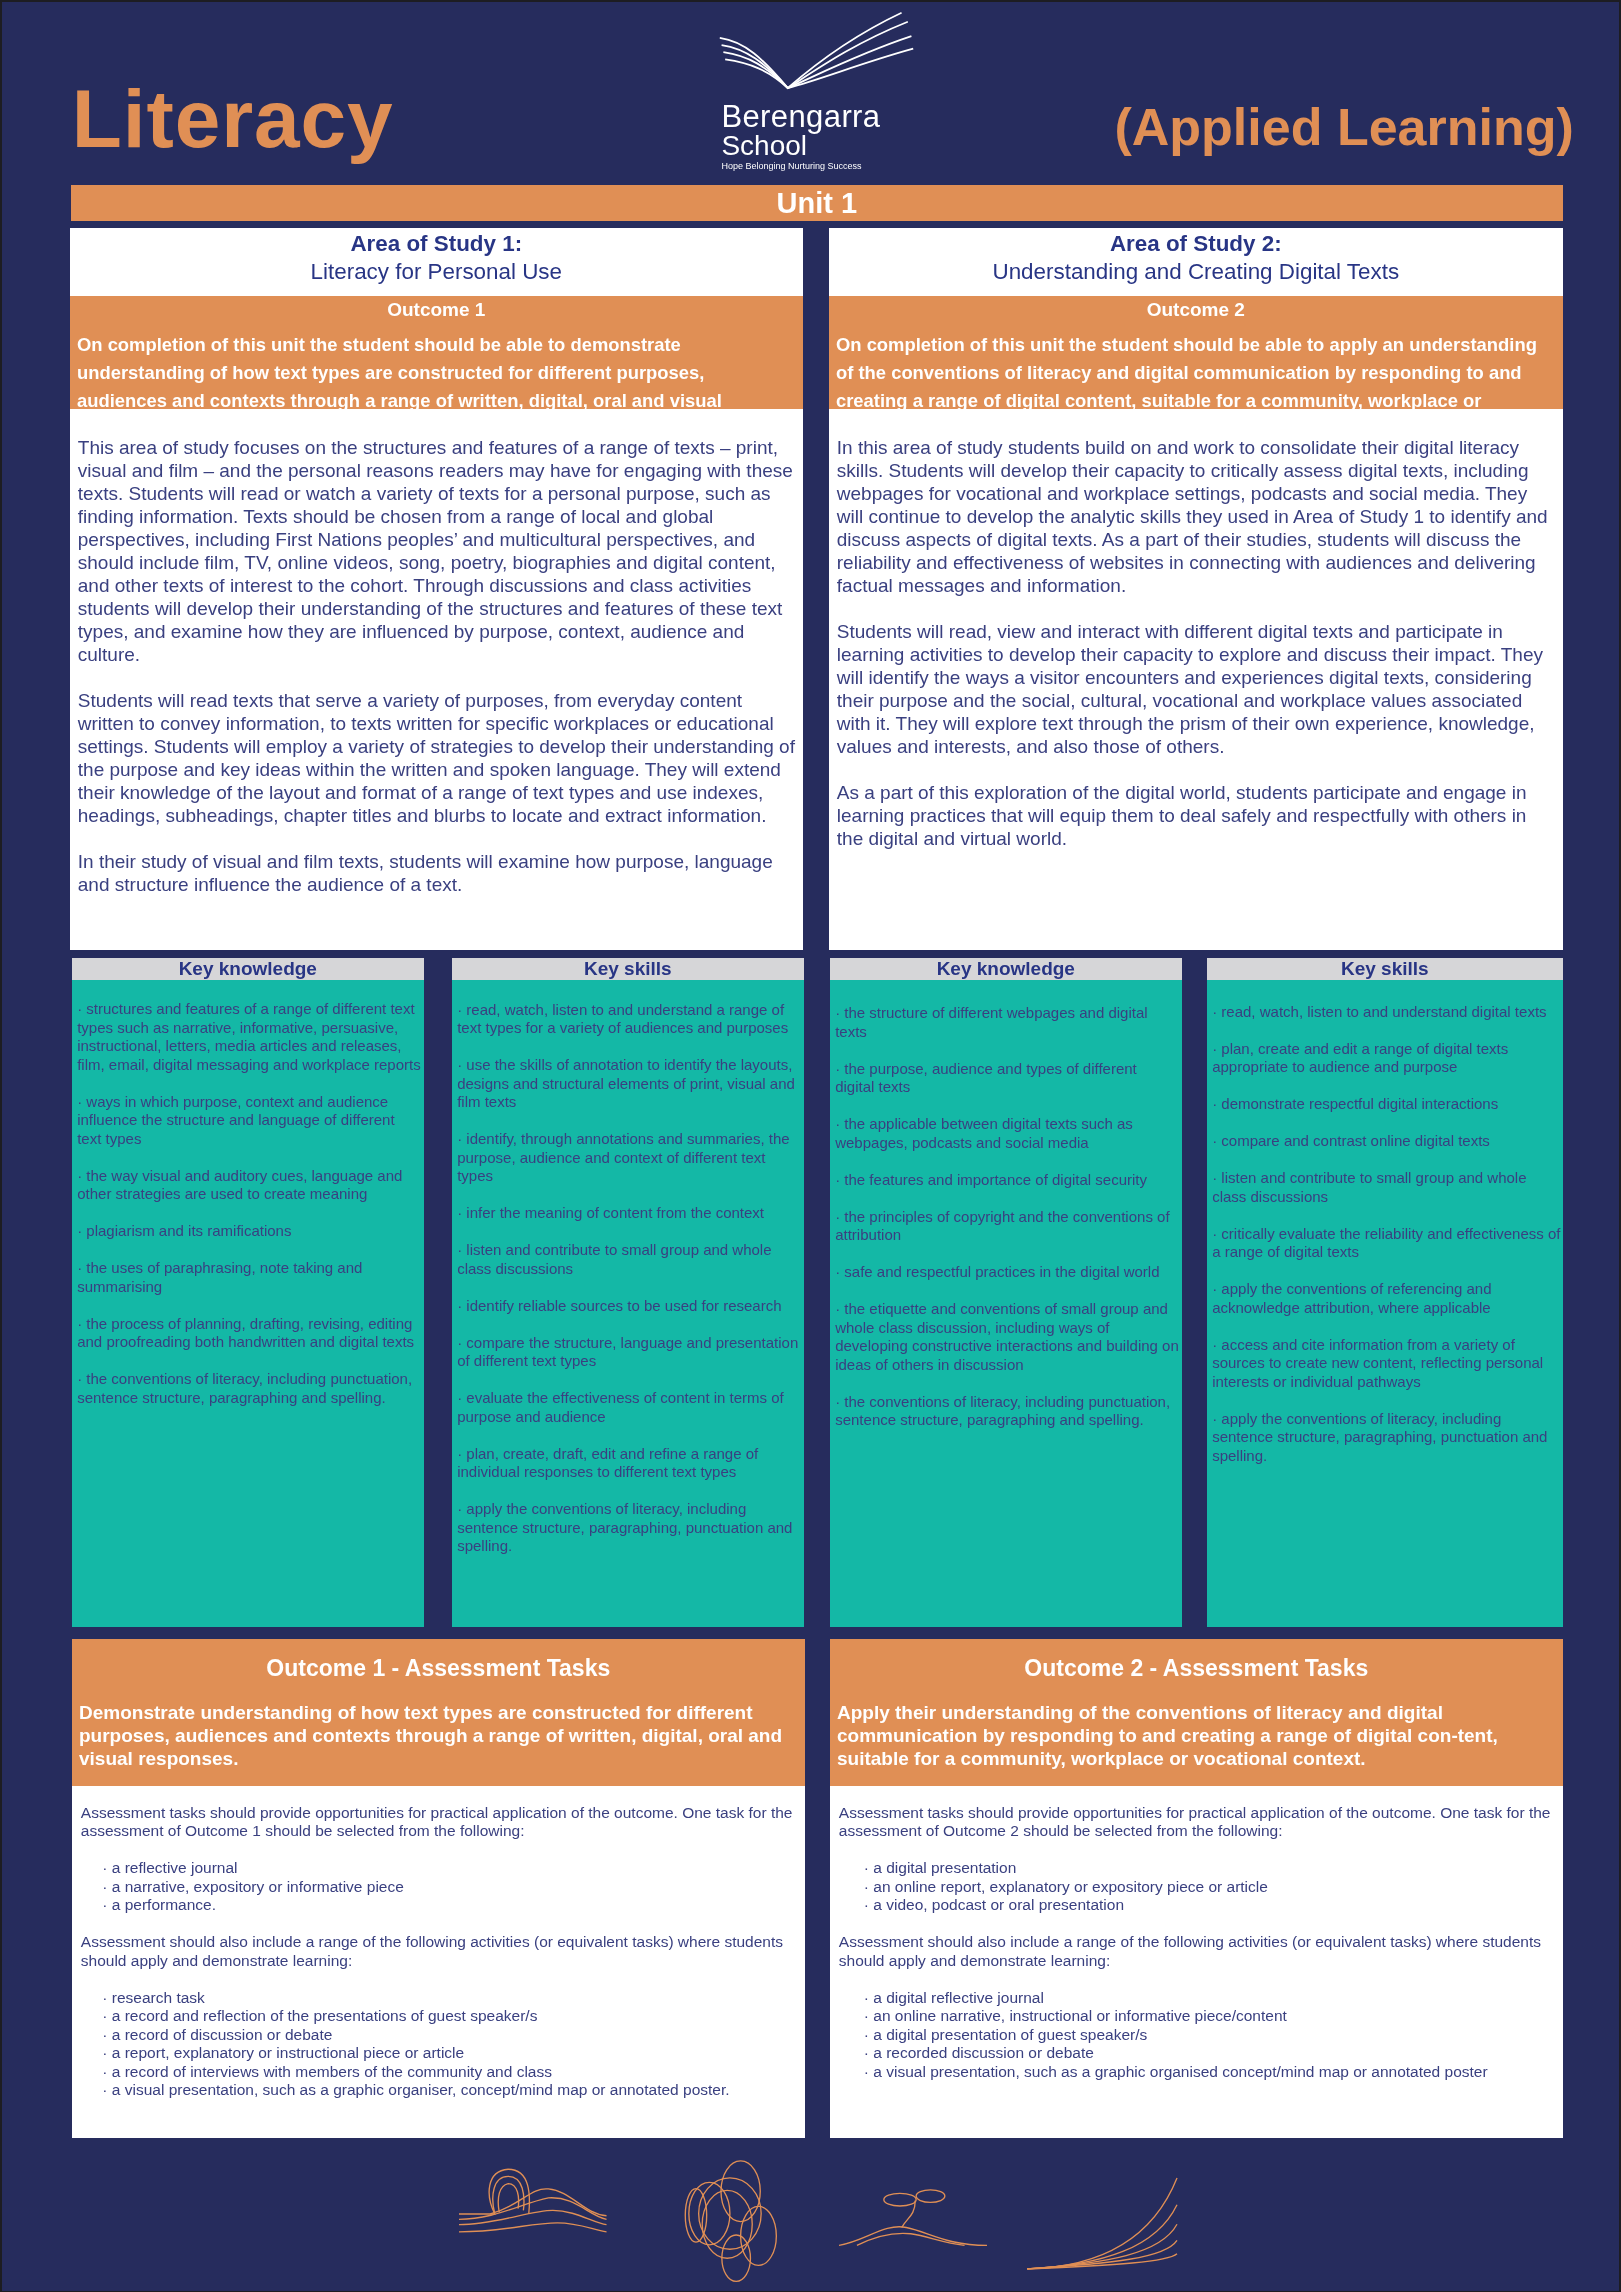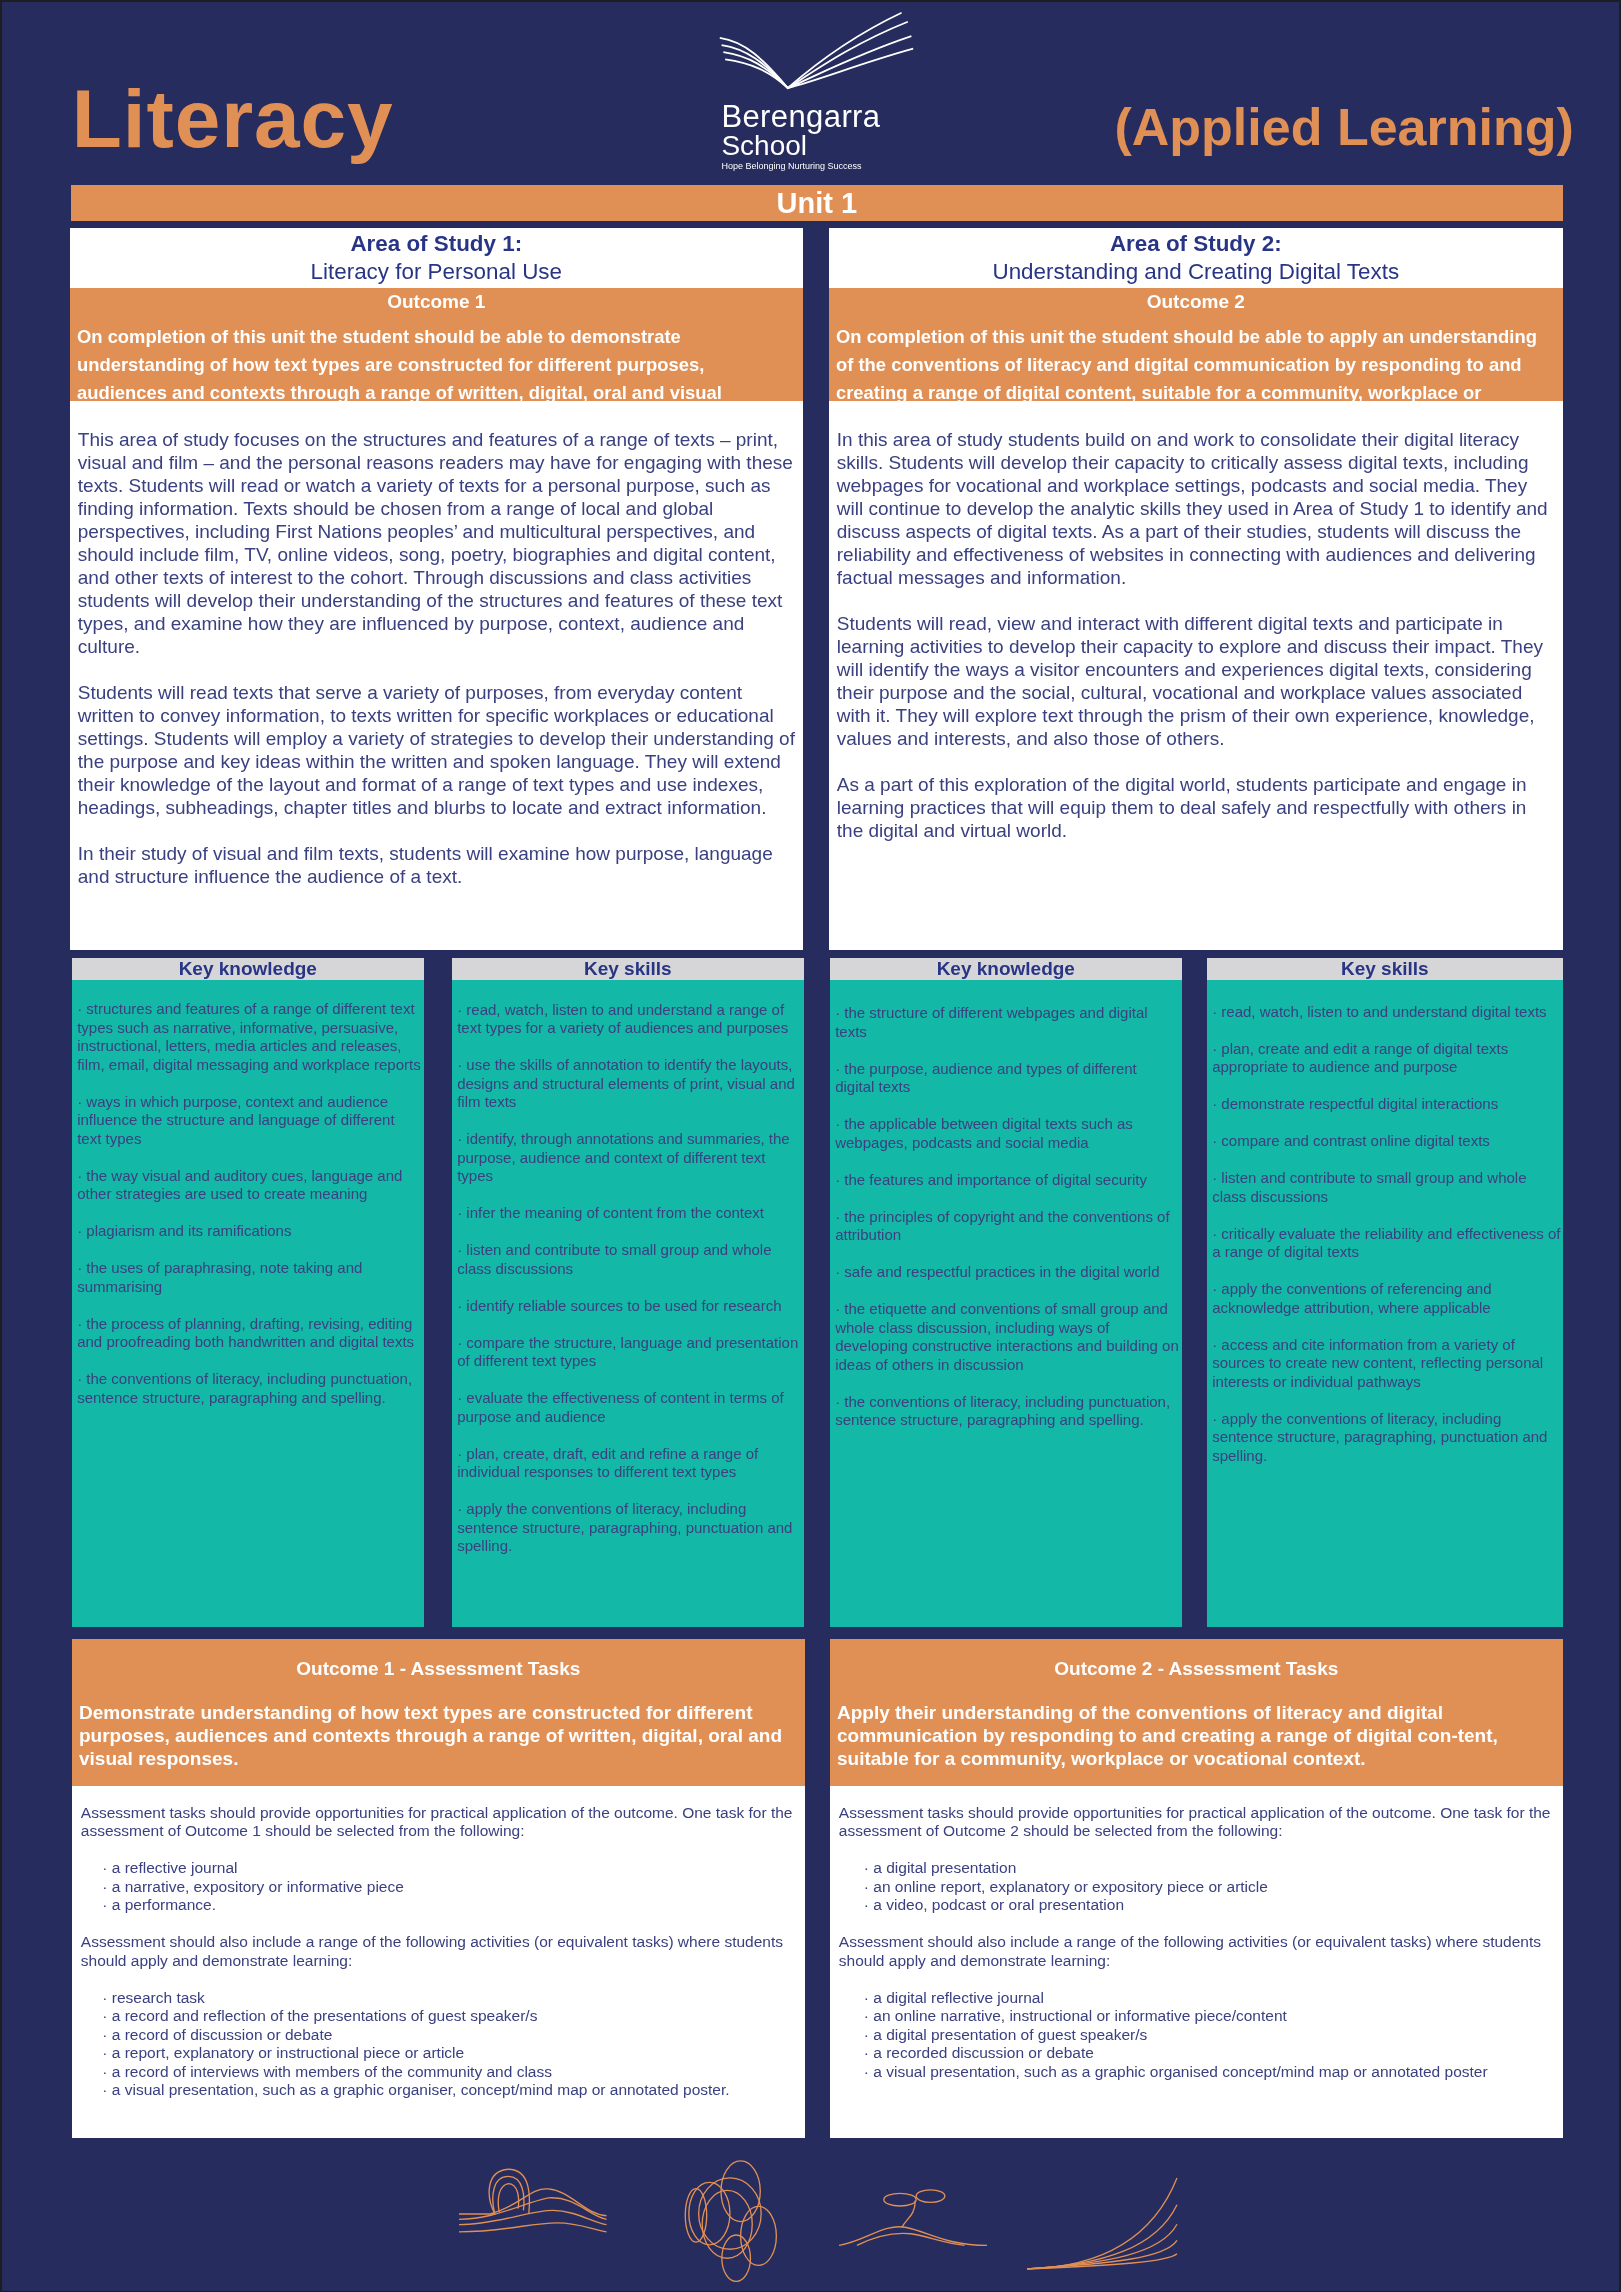--- a/index.html
+++ b/index.html
@@ -14,37 +14,37 @@
 
   .logo { left: 716px; top: 7.2px; width: 197px; height: 166px; color: #fff; }
   .logo svg { position: absolute; left: 0; top: 0; }
   .logo .name1 { position: absolute; left: 3.6px; top: 90px; font-size: 31px; font-weight: 400; color: #fff; letter-spacing: 0.4px; }
   .logo .name2 { position: absolute; left: 3.6px; top: 121px; font-size: 28px; color: #fff; }
   .logo .tag { position: absolute; left: 3.6px; top: 152px; font-size: 9px; color: #fff; white-space: nowrap; }
 
   .unit-bar { left: 69px; top: 183px; width: 1492px; height: 36px; color: #fff; font-size: 29px; font-weight: 700; text-align: center; line-height: 36px; }
 
   .card { top: 226px; width: 733px; height: 722px; background: #fff; }
-  .card .aos { height: 60px; text-align: center; padding-top: 1.8px; }
+  .card .aos { height: 68px; text-align: center; padding-top: 1.8px; }
   .card .aos .h { font-size: 22.4px; font-weight: 700; color: #283585; line-height: 27px; }
   .card .aos .s { font-size: 22.4px; color: #283585; line-height: 29px; }
   .card .outc { height: 113px; background: #e08f55; color: #fff; padding: 0 7.2px; }
   .card .outc .h { text-align: center; font-size: 19px; font-weight: 700; line-height: 27px; }
   .card .outc .p { font-size: 18.4px; font-weight: 700; line-height: 28px; margin-top: 8px; }
   .card .body { padding: 27px 7.2px 0 8px; font-size: 19px; line-height: 23px; color: #3a4080; }
   .card .body p { margin-bottom: 23px; }
 
   .kbox { top: 956px; height: 669px; background: #14b8a6; }
   .kbox .kh { height: 22.4px; background: #d6d6d8; text-align: center; font-size: 19px; font-weight: 700; color: #283585; line-height: 22.4px; }
   .kbox ul { list-style: none; padding: 0 1.8px 0 5.4px; font-size: 15px; line-height: 18.5px; color: #3a4080; }
   .kbox li { margin-bottom: 18.5px; }
 
   .assess { top: 1637px; width: 733px; height: 499px; background: #fff; }
   .assess .ah { height: 147px; background: #e08f55; color: #fff; padding: 0 7.2px; }
-  .assess .ah .t { text-align: center; font-size: 19px; font-weight: 700; padding-top: 18px; line-height: 23px; }
+  .assess .ah .t { text-align: center; font-size: 23px; font-weight: 700; padding-top: 18px; line-height: 23px; }
   .assess .ah .p { font-size: 19px; font-weight: 700; line-height: 23px; margin-top: 21.5px; }
   .assess .ab { padding: 18px 7.2px 0 9px; font-size: 15.5px; line-height: 18.5px; color: #3a4080; }
   .assess .ab .para { margin-bottom: 18.5px; }
   .assess .ab ul { list-style: none; padding-left: 21.5px; margin-bottom: 18.5px; }
   .assess .ab li { padding-left: 9.9px; text-indent: -9.9px; }
 
   .deco { top: 2158px; }
 </style>
 </head>
 <body>

